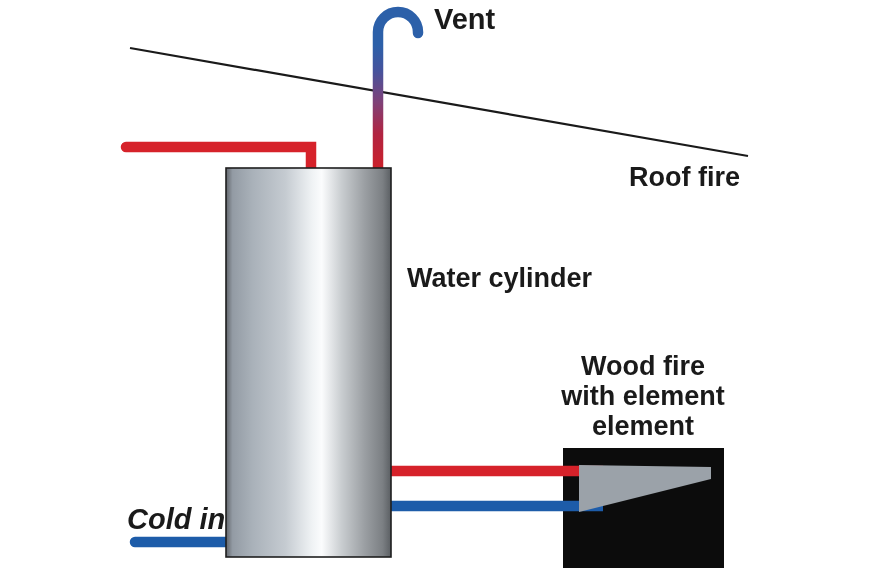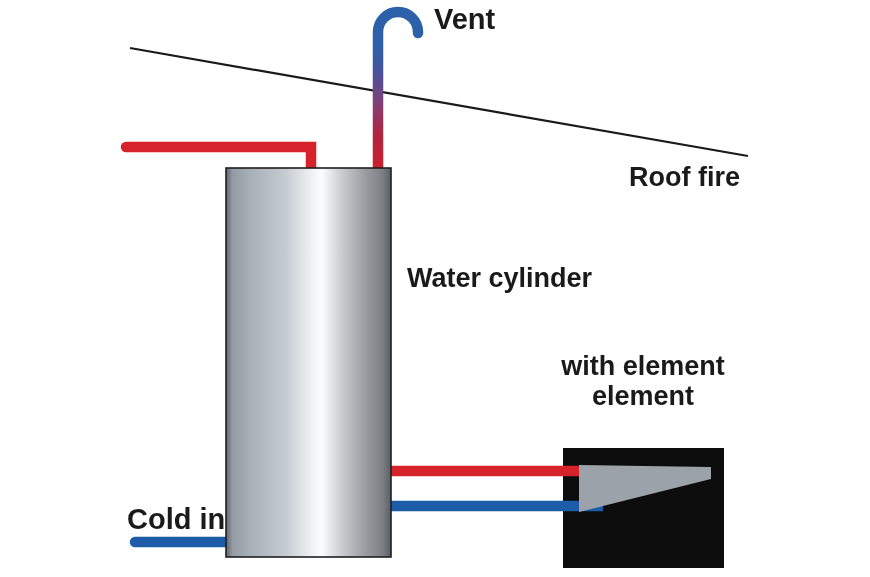--- a/index.html
+++ b/index.html
@@ -88,19 +88,20 @@
   </svg>
 
   <div class="label" style="left:421px; top:4px;">Vent</div>
 
 
   <div class="label small" style="left:616px; top:163px;">Roof fire</div>
 
   <div class="label small" style="left:394px; top:264px;">Water cylinder</div>
 
   <div class="label center-block" style="left:530px; top:351px;">
+    <div>Wood fire</div>
     <div>with element</div>
     <div>element</div>
   </div>
 
-  <div class="label" style="left:114px; top:504px;">Cold in</div>
+  <div class="label" style="left:114px; top:504px;font-style:italic;">Cold in</div>
 
 </div>
 
 </body></html>

